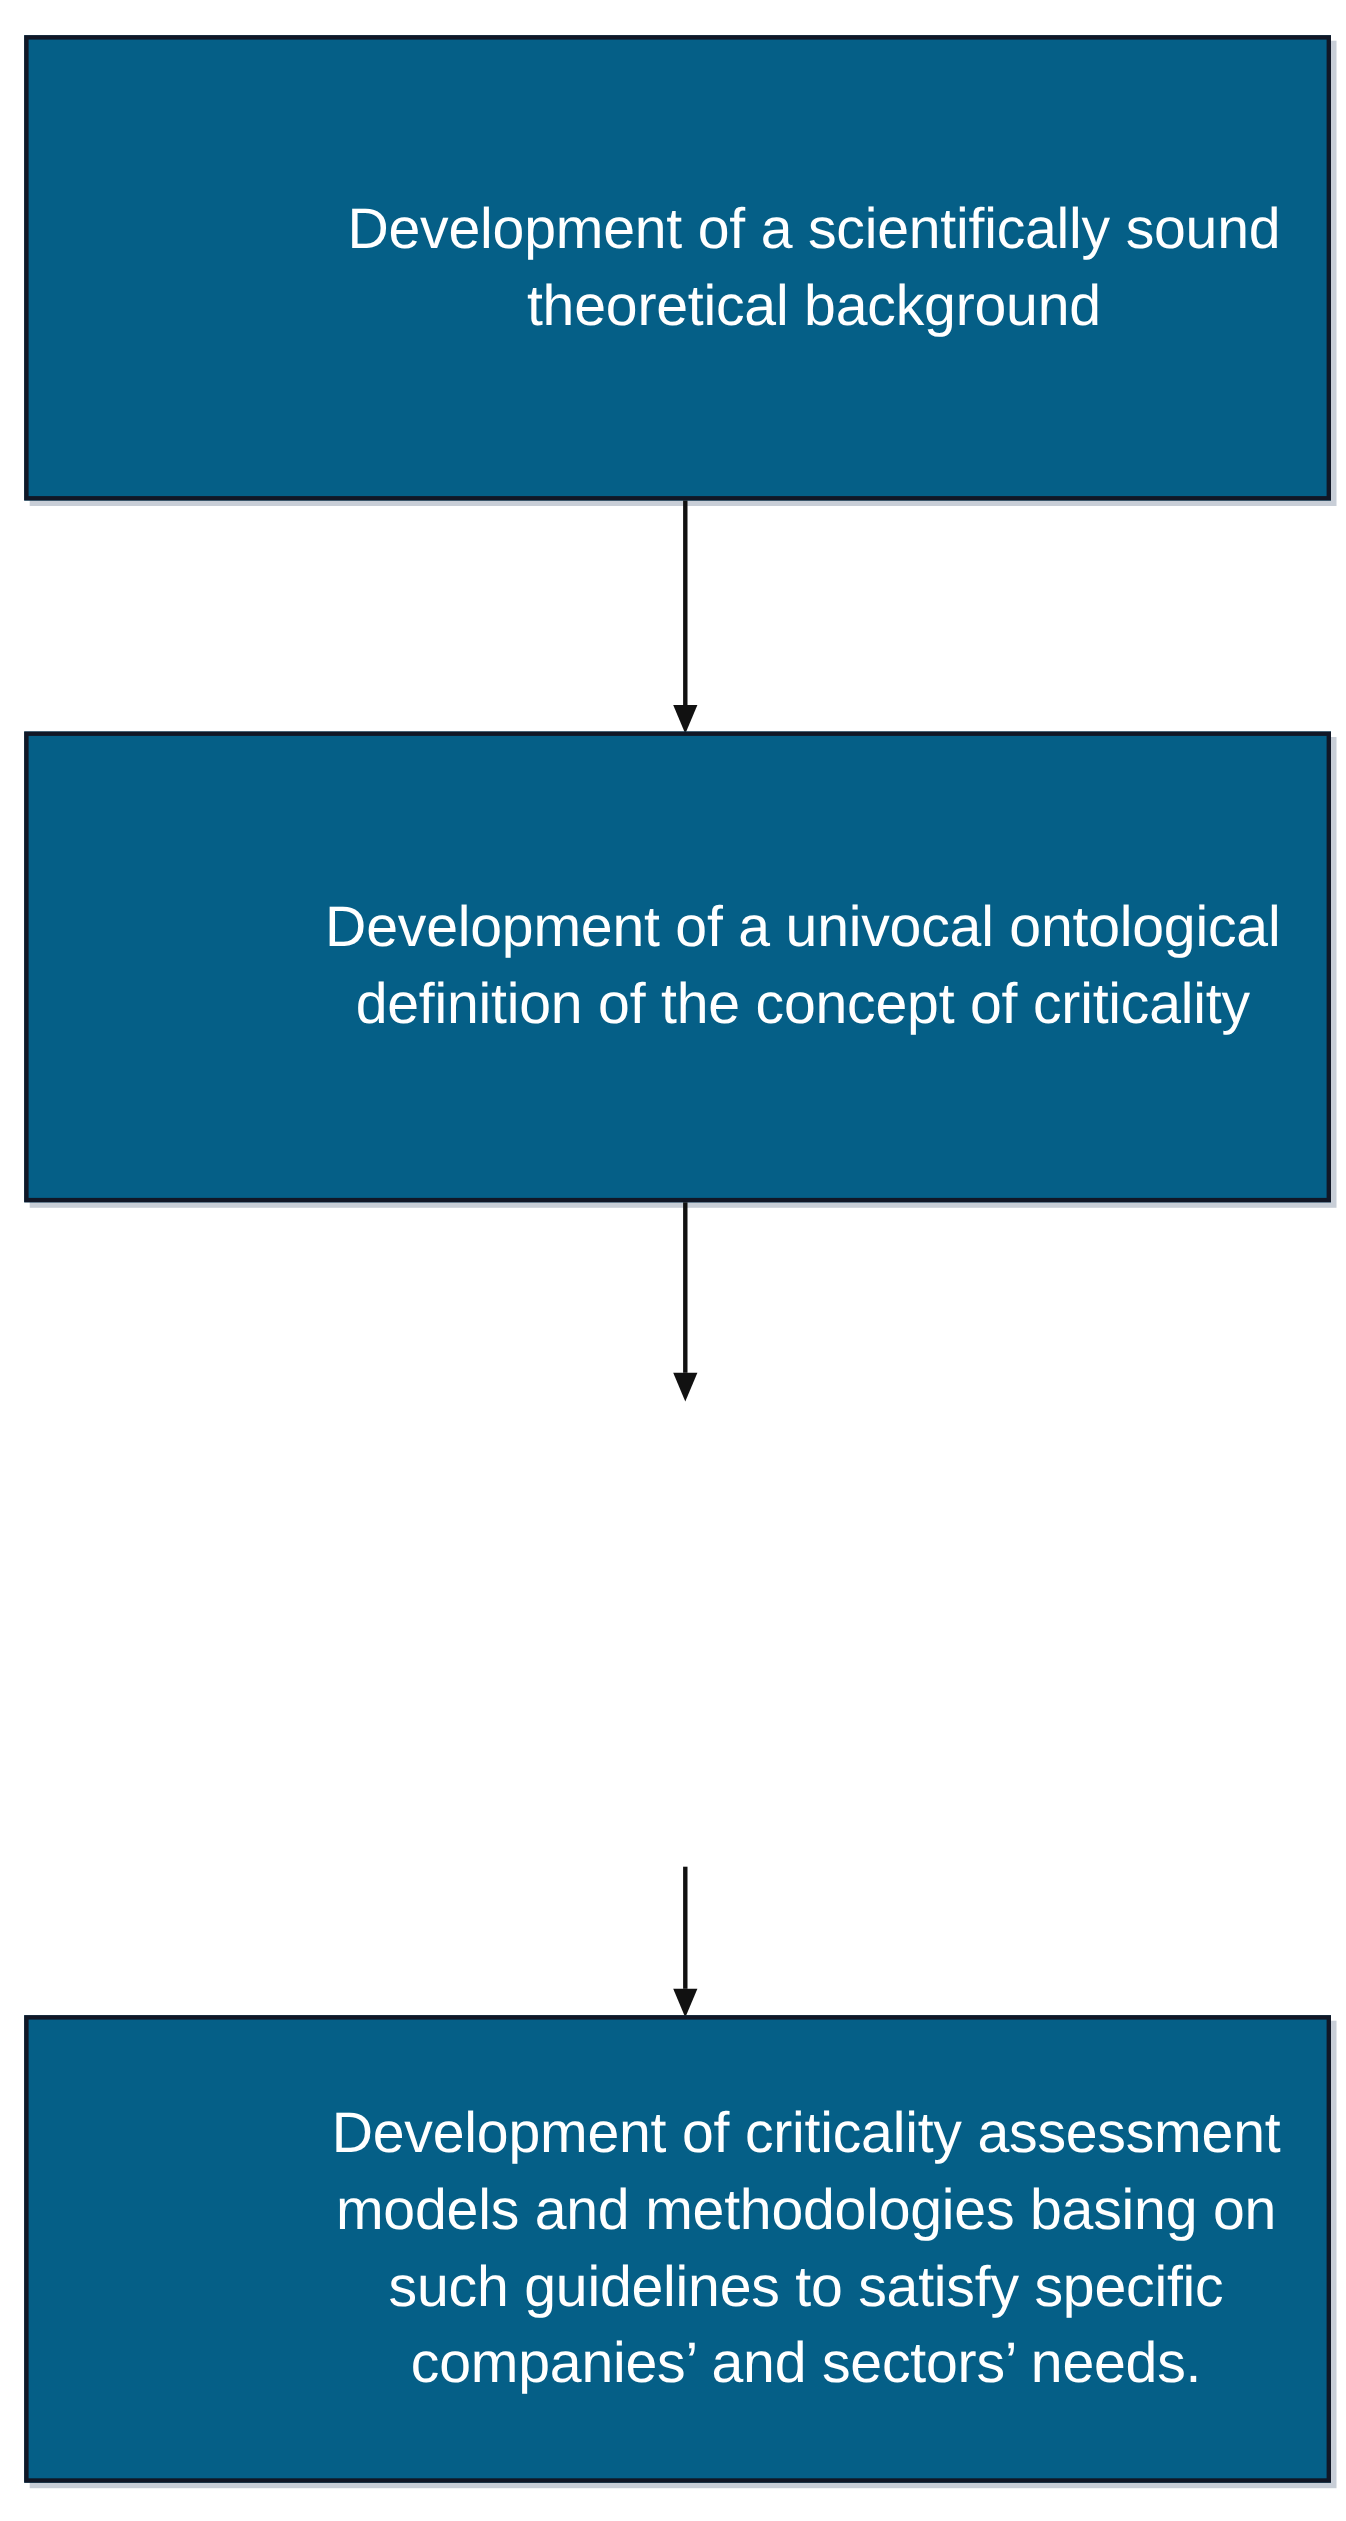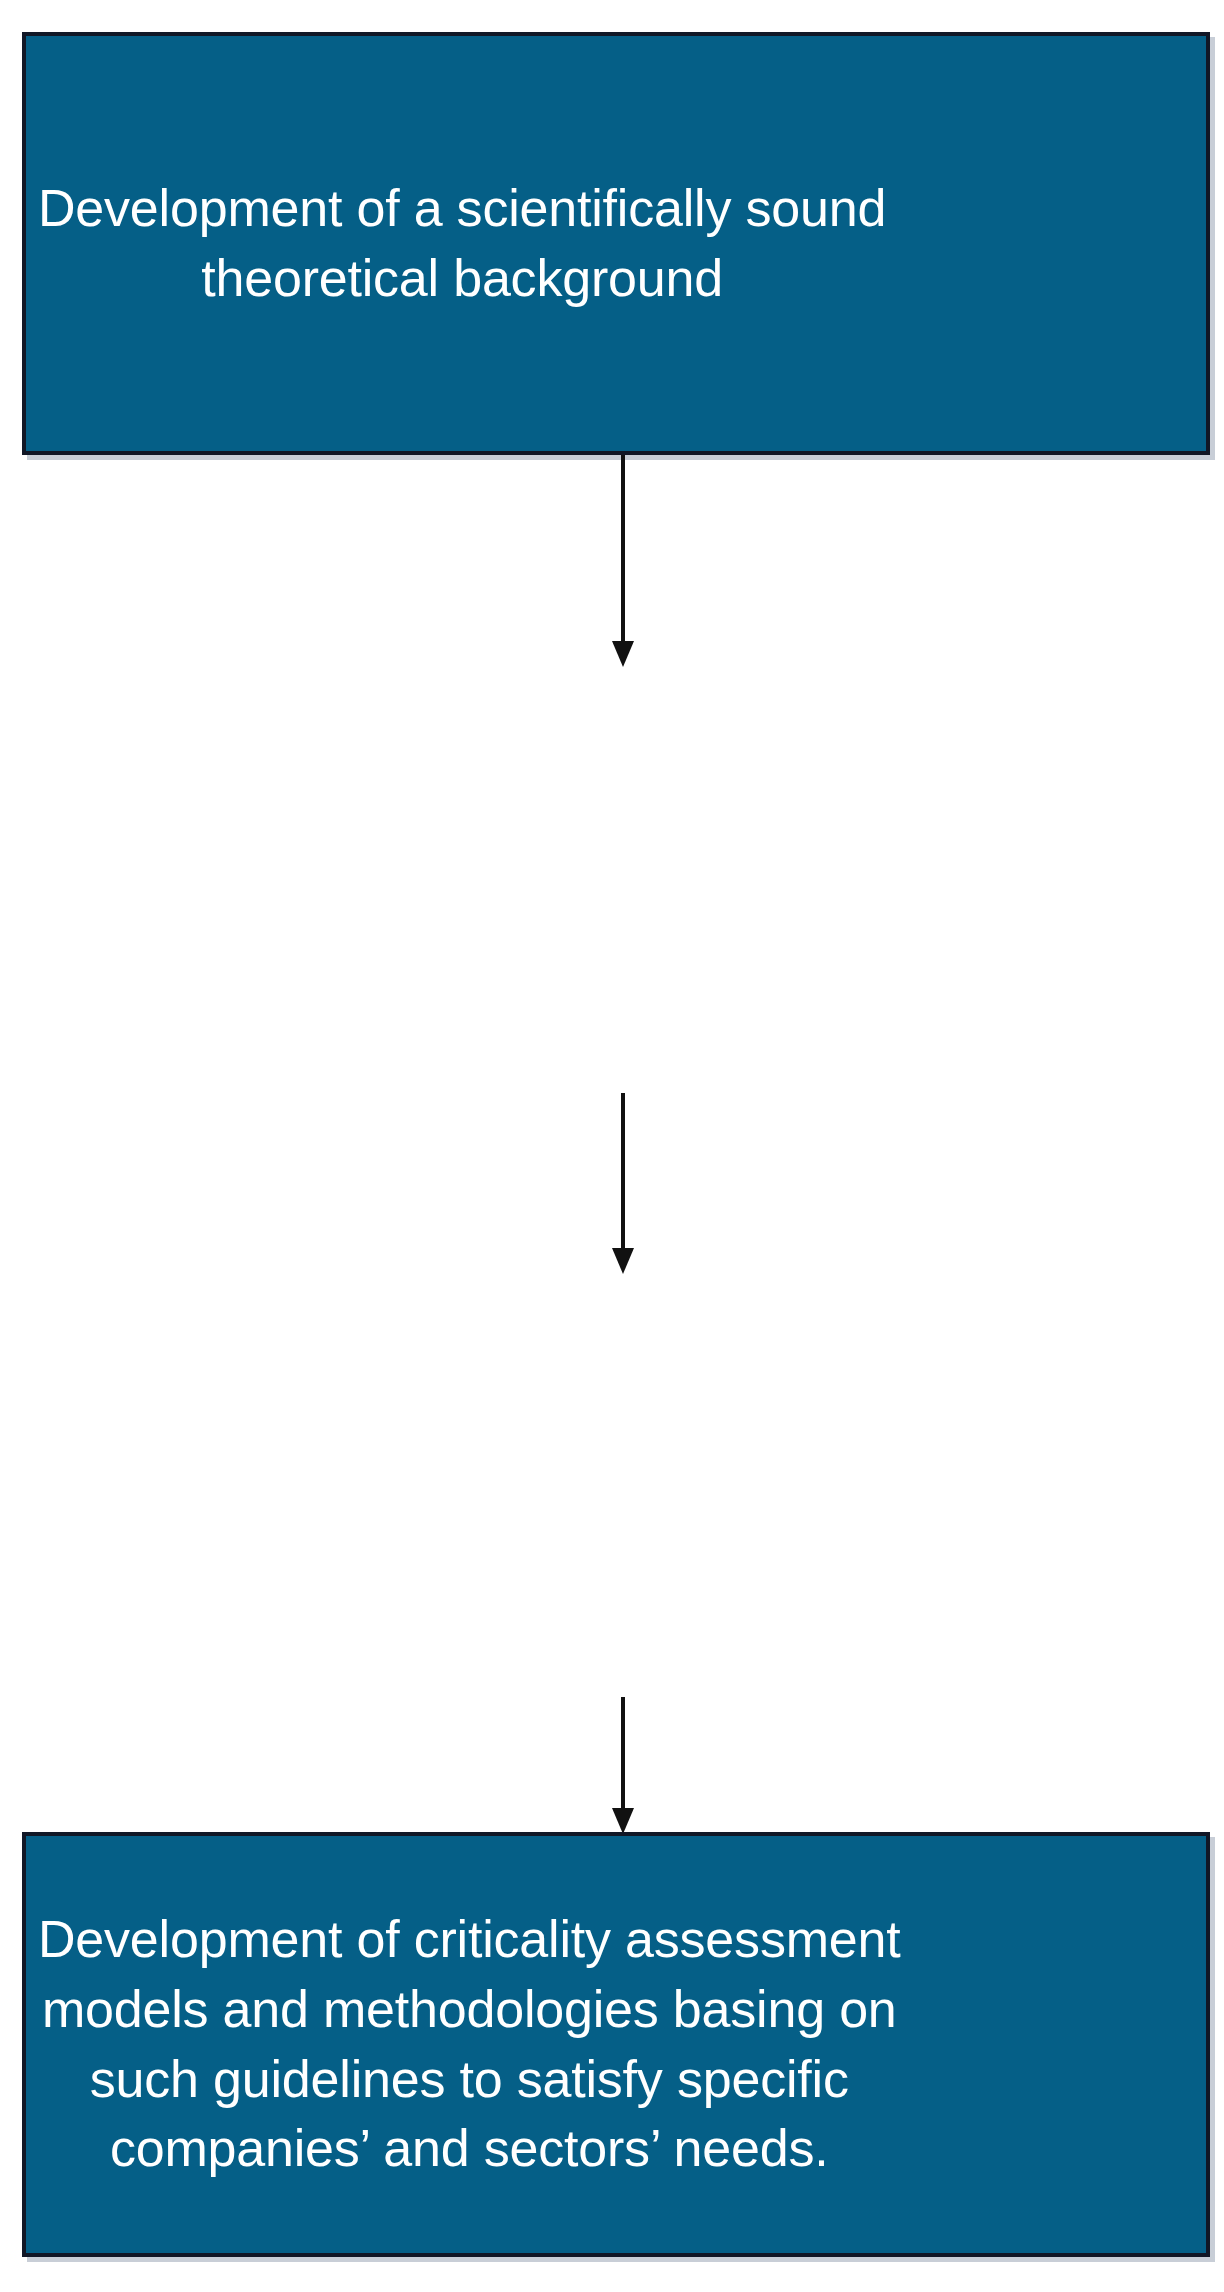--- a/index.html
+++ b/index.html
@@ -24,22 +24,22 @@
   .flow-node {
     position: absolute;
     left: 22px;
     width: 1188px;            
     box-sizing: border-box;
     background: #055F87;
     border: 4px solid #111726;
     box-shadow: 5px 5px 0 0 rgba(190, 198, 208, 0.85);
     display: flex;
     align-items: center;
-    justify-content: flex-start;
-    padding: 6px 12px;
+    justify-content: flex-end;
+    padding: 6px 42px;
   }
 
   .flow-node-label {
     color: #ffffff;
     font-size: 52px;
     line-height: 1.34;
     text-align: center;
     letter-spacing: -0.2px;
     white-space: pre-line;
     font-weight: 400;
@@ -94,20 +94,24 @@
   <div class="flow-node" id="node-0">
     <div class="flow-node-label">Development of a scientifically sound
 theoretical background</div>
   </div>
 
   <div class="flow-connector" id="conn-0">
     <div class="conn-line"></div>
     <div class="conn-head"></div>
   </div>
 
+  <div class="flow-node" id="node-1">
+    <div class="flow-node-label">Development of a univocal ontological
+definition of the concept of criticality</div>
+  </div>
 
   <div class="flow-connector" id="conn-1">
     <div class="conn-line"></div>
     <div class="conn-head"></div>
   </div>
 
 
   <div class="flow-connector" id="conn-2">
     <div class="conn-line"></div>
     <div class="conn-head"></div>

